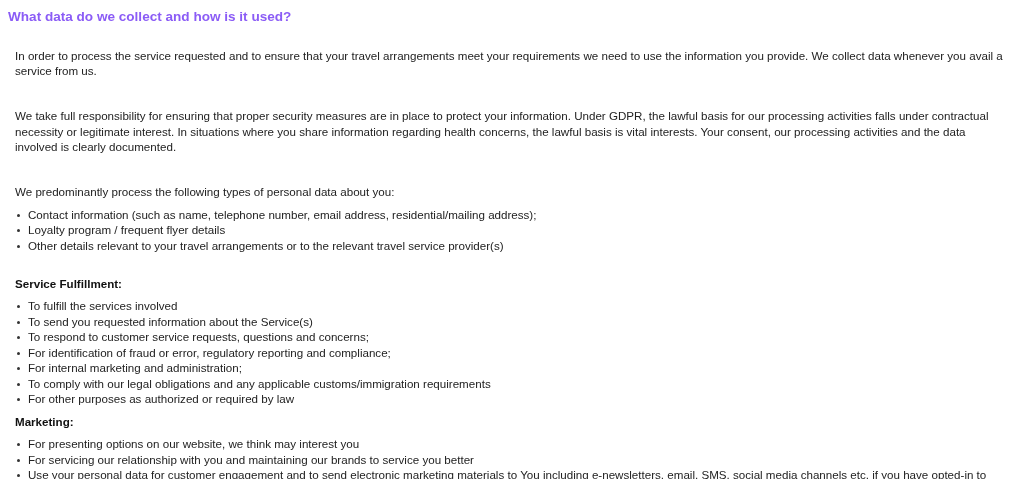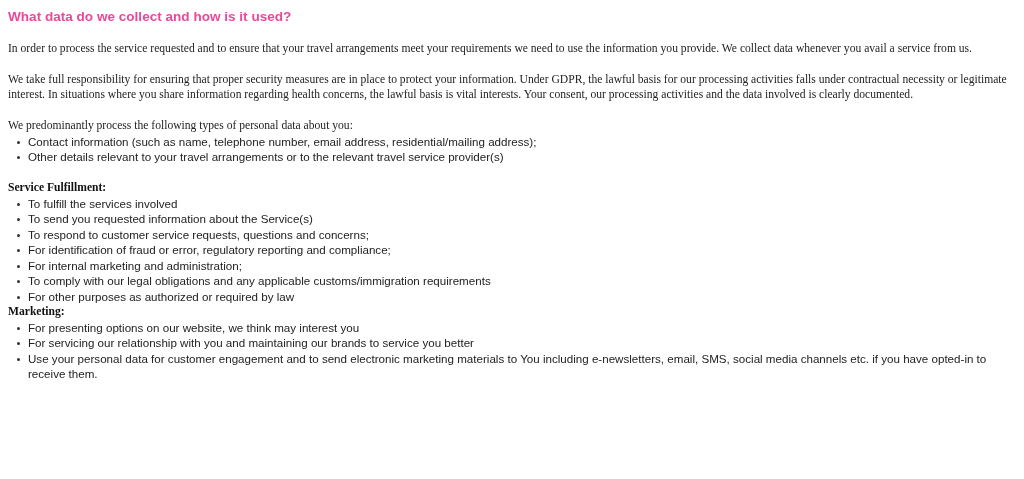--- a/index.html
+++ b/index.html
@@ -15,27 +15,26 @@
       font-size: 11.6px;
       line-height: 15.5px;
       color: #222222;
     }
     .page {
       padding: 9px 8px 0 8px;
       width: 1008px;
     }
     .heading {
       font-weight: bold;
-      color: #ec4899;
+      color: #8b5cf6;
       margin: 0;
       height: 16px;
     }
     p {
-      margin: 0;
-      font-family: Liberation Serif, serif;
+      margin: 7px;
     }
     .gap {
       height: 15.5px;
     }
     ul {
       margin: 0;
       padding-left: 20px;
       list-style: none;
     }
     ul li {
@@ -66,20 +65,21 @@
 
   <p>In order to process the service requested and to ensure that your travel arrangements meet your requirements we need to use the information you provide. We collect data whenever you avail a service from us.</p>
   <div class="gap"></div>
 
   <p>We take full responsibility for ensuring that proper security measures are in place to protect your information. Under GDPR, the lawful basis for our processing activities falls under contractual necessity or legitimate interest. In situations where you share information regarding health concerns, the lawful basis is vital interests. Your consent, our processing activities and the data involved is clearly documented.</p>
   <div class="gap"></div>
 
   <p>We predominantly process the following types of personal data about you:</p>
   <ul>
     <li>Contact information (such as name, telephone number, email address, residential/mailing address);</li>
+    <li>Loyalty program / frequent flyer details</li>
     <li>Other details relevant to your travel arrangements or to the relevant travel service provider(s)</li>
   </ul>
   <div class="gap"></div>
 
   <p class="subhead">Service Fulfillment:</p>
   <ul>
     <li>To fulfill the services involved</li>
     <li>To send you requested information about the Service(s)</li>
     <li>To respond to customer service requests, questions and concerns;</li>
     <li>For identification of fraud or error, regulatory reporting and compliance;</li>

